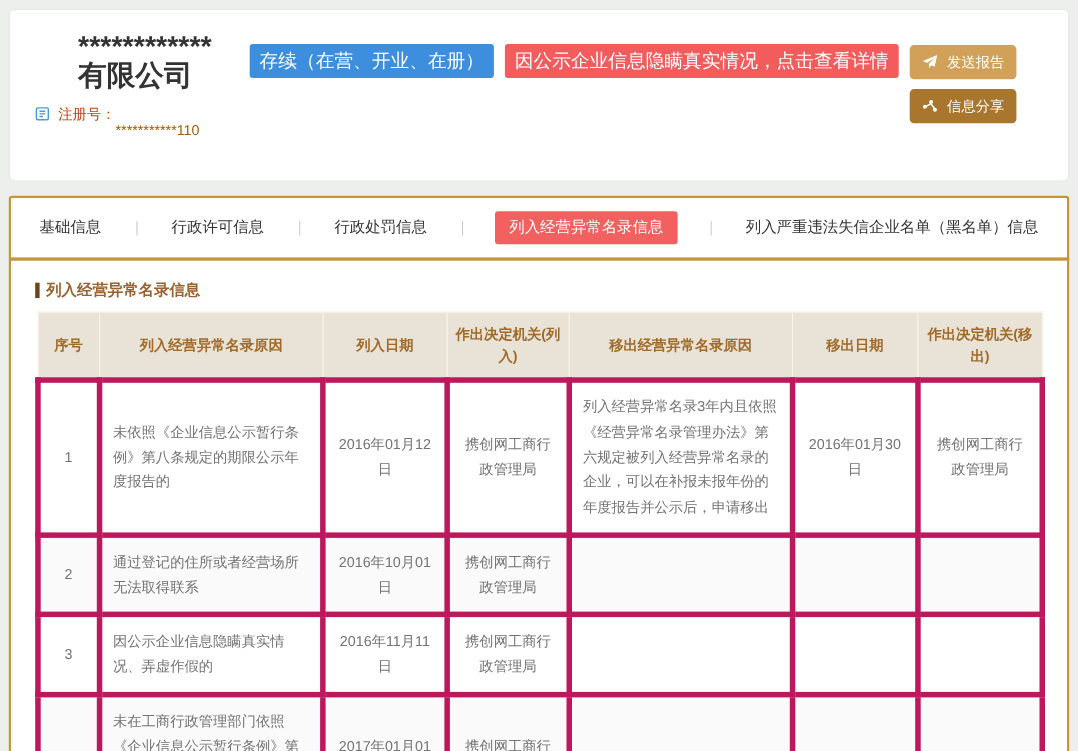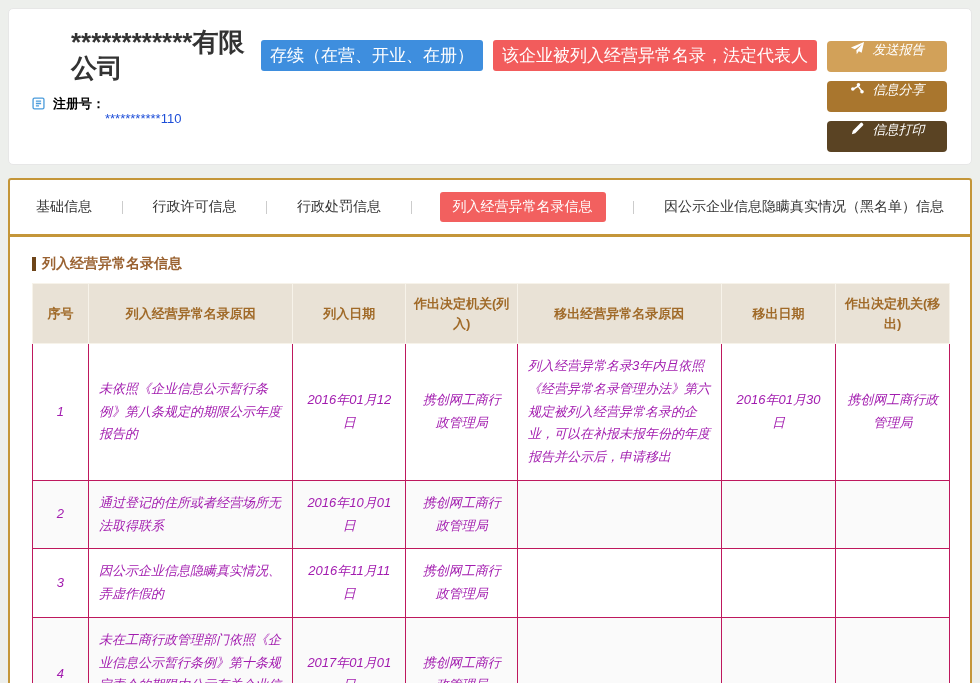--- a/index.html
+++ b/index.html
@@ -38,31 +38,31 @@
     border-radius: 3px;
     margin-right: 10px;
     white-space: nowrap;
   }
   .badge-status { background: #3e8ede; }
   .badge-warning { background: #f25c5c; }
 
   .info-row { display: flex; align-items: center; height: 25px; }
   .info-icon { width: 15px; height: 15px; margin-right: 7px; flex: 0 0 15px; }
   .info-icon svg { width: 15px; height: 15px; display: block; }
-  .info-label { font-weight: bold; color: #000000; }
-  .info-value { color: #1d4ed8; margin-top: 29px; }
+  .info-label { font-weight: normal; color: #c2410c; }
+  .info-value { color: #a16207; margin-top: 29px; }
 
   .company-actions { width: 122px; padding-top: 12px; }
   .action-btn {
-    width: 120px; height: 31px;
+    width: 97px; height: 31px;
     border: none; border-radius: 4px;
     color: #fff; font-size: 13px;
     font-family: inherit;
-    display: flex; justify-content: center;
-    gap: 8px; margin-bottom: 9px; cursor: pointer; font-style: italic;
+    display: flex; align-items: center; justify-content: center;
+    gap: 8px; margin-bottom: 9px; cursor: pointer;
   }
   .action-btn svg { width: 15px; height: 15px; }
 
   
   .main-card {
     margin: 13px 8px 0 8px;
     background: #fff;
     border: 2px solid #c49639;
     border-radius: 3px;
   }
@@ -99,41 +99,40 @@
   .abnormal-table th {
     background: #e9e2d6;
     color: #a06a28;
     font-weight: bold;
     text-align: center;
     padding: 10px 6px;
     border: 1px solid #f7f3ea;
     line-height: 1.5;
   }
   .abnormal-table td {
-    color: #a21caf;
+    color: #737373;
     text-align: center;
     vertical-align: middle;
     padding: 11px 10px;
-    border: 1px solid #be185d;
+    border: 5px solid #be185d;
     line-height: 1.75;
     word-break: break-all;
-    font-style: italic;
   }
   .abnormal-table td.left { text-align: left; }
   .abnormal-table tr:nth-child(even) td { background: #fafafa; }
 </style>
 </head>
 <body>
 
 <div class="company-card">
   <div class="company-left">
     <div class="name-row">
       <span class="company-name">************有限公司</span>
       <span class="badge badge-status">存续（在营、开业、在册）</span>
-      <span class="badge badge-warning">该企业被列入经营异常名录，法定代表人</span>
+      <span class="badge badge-warning">因公示企业信息隐瞒真实情况，点击查看详情</span>
     </div>
     <div id="info-list">
         <div class="info-row">
           <span class="info-icon">
             <svg viewBox="0 0 16 16" fill="none" stroke="#4a9bdb" stroke-width="1.4">
               <rect x="2.2" y="2.2" width="11.6" height="11.6" rx="1.5"></rect>
               <path d="M5.2 5.5h5.6M5.2 8h5.6M5.2 10.5h3.4"></path>
             </svg>
           </span>
           <span class="info-label">注册号：</span>
@@ -154,42 +153,34 @@
         <span style="display:flex">
           <svg viewBox="0 0 16 16" fill="#fff">
             <circle cx="3" cy="8.5" r="1.9"></circle>
             <circle cx="9" cy="4" r="1.9"></circle>
             <circle cx="12.8" cy="11.5" r="1.9"></circle>
             <path d="M3.5 7.8 8.4 4.9l.8 1.3-4.9 2.9zM9.5 5.2l3.9 5.3-1.2.9-3.9-5.3z"></path>
           </svg>
         </span>
         <span>信息分享</span>
       </button>
-      <button class="action-btn" style="background: rgb(90, 67, 35);">
-        <span style="display:flex">
-          <svg viewBox="0 0 16 16" fill="#fff">
-            <path d="M2 14l1-3.6 8.2-8.2a1.4 1.4 0 0 1 2 0l.6.6a1.4 1.4 0 0 1 0 2L5.6 13z"></path>
-          </svg>
-        </span>
-        <span>信息打印</span>
-      </button>
     </div>
 </div>
 
 <div class="main-card">
   <div class="tab-bar" id="tab-bar">
       <span class="tab">基础信息</span>
       <span class="tab-sep"></span>
       <span class="tab">行政许可信息</span>
       <span class="tab-sep"></span>
       <span class="tab">行政处罚信息</span>
       <span class="tab-sep"></span>
       <span class="tab active">列入经营异常名录信息</span>
       <span class="tab-sep"></span>
-      <span class="tab">因公示企业信息隐瞒真实情况（黑名单）信息</span>
+      <span class="tab">列入严重违法失信企业名单（黑名单）信息</span>
     </div>
 
   <div class="section-title-row">
     <span class="section-bar"></span>
     <span class="section-title">列入经营异常名录信息</span>
   </div>
 
   <table class="abnormal-table">
     <colgroup id="table-cols">
         <col style="width: 6.1%;">

